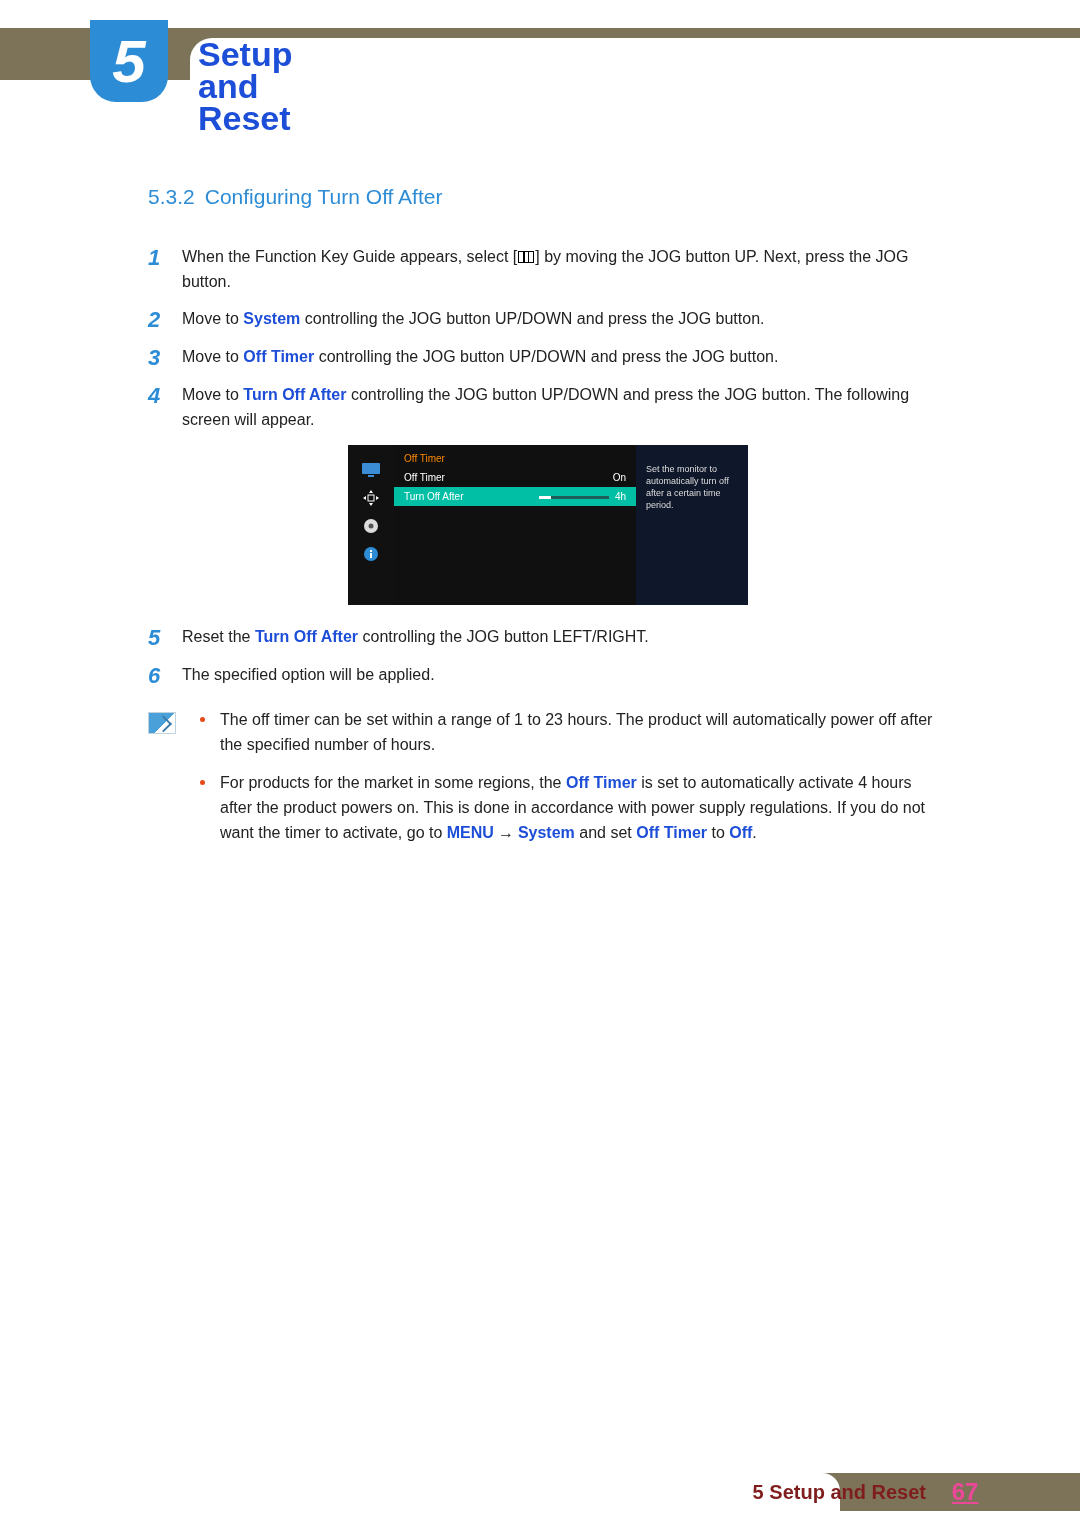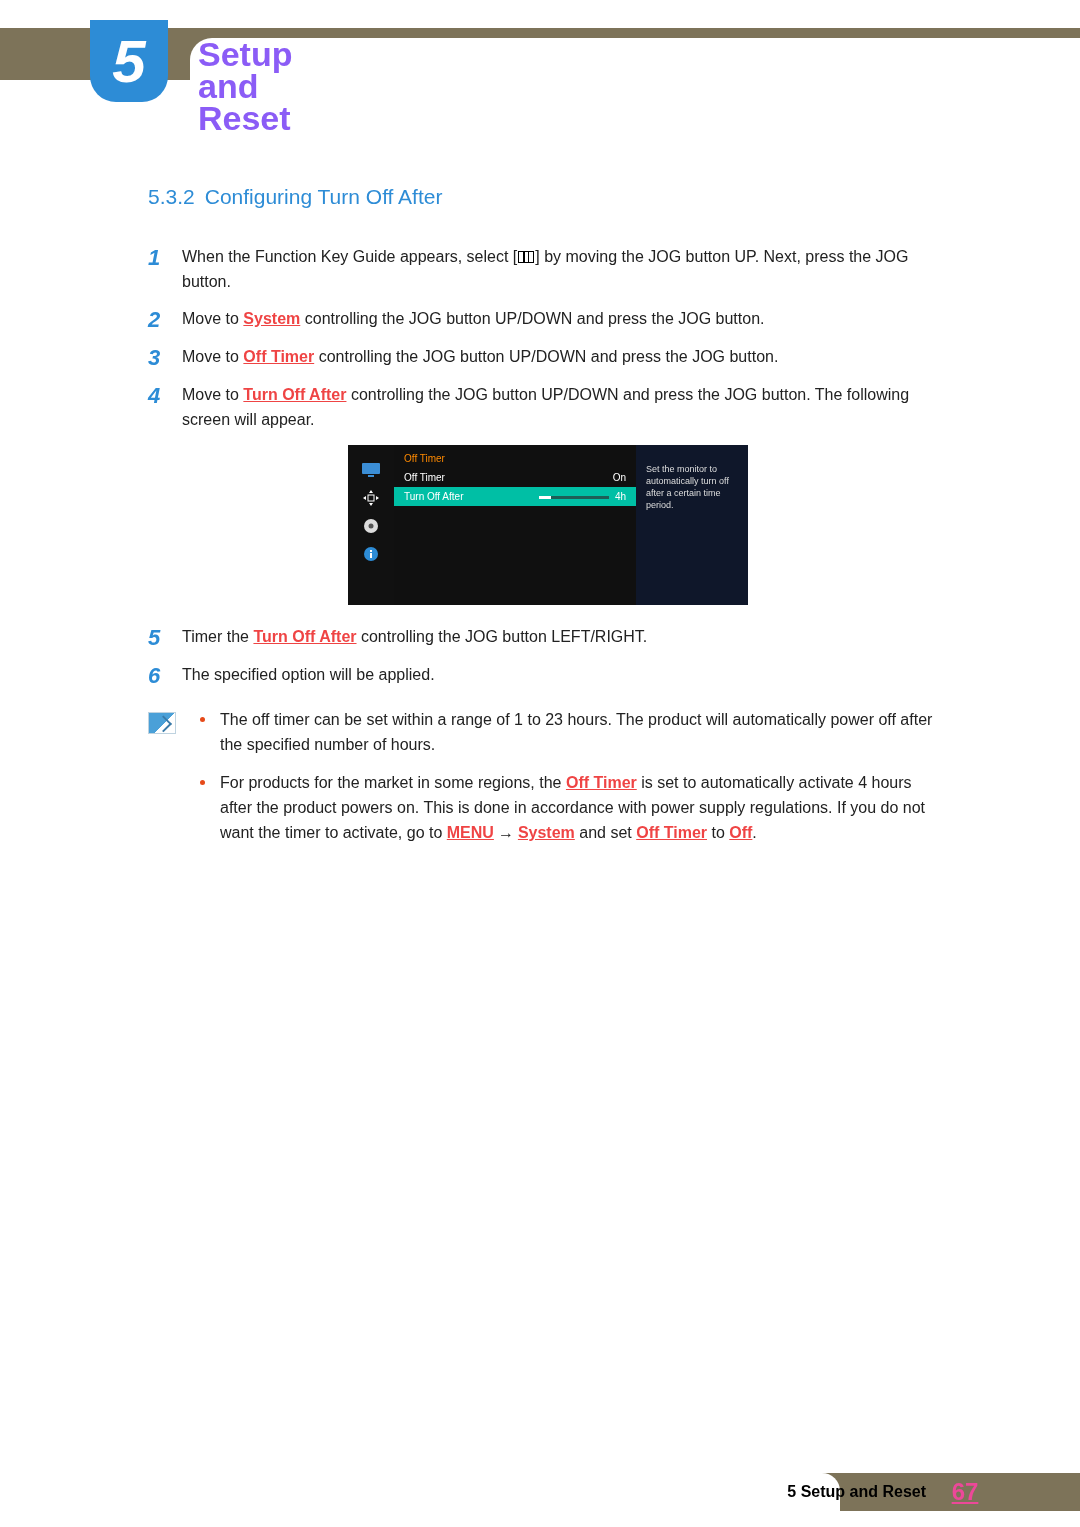--- a/index.html
+++ b/index.html
@@ -36,21 +36,21 @@
     align-items: center;
     justify-content: center;
     z-index: 2;
   }
   .chapter-title {
     position: absolute;
     top: 38px;
     left: 190px;
     font-size: 34px;
     font-weight: bold;
-    color: #8b5cf6;
+    color: #1d4ed8;
     background: #fff;
     padding: 0 720px 0 8px;
     border-top-left-radius: 22px;
     height: 44px;
     line-height: 32px;
     z-index: 1;
   }
   .content {
     position: absolute;
     top: 185px;
@@ -74,21 +74,21 @@
   .step-num {
     color: #2d8cd6;
     font-style: italic;
     font-size: 22px;
     font-weight: bold;
     width: 34px;
     flex-shrink: 0;
     line-height: 1.2;
   }
   .step-body { flex: 1; }
-  .red { color: #ef4444; font-weight: bold; text-decoration: underline; }
+  .red { color: #1d4ed8; font-weight: bold; }
   .menu-icon-inline {
     display: inline-block;
     border: 1.5px solid #000;
     width: 16px; height: 12px;
     position: relative;
     vertical-align: -1px;
     margin: 0 1px;
   }
   .menu-icon-inline::before, .menu-icon-inline::after {
     content: "";
@@ -178,21 +178,21 @@
   .arrow { display:inline-block; margin:0 4px; }
 
   .footer {
     position: absolute;
     bottom: 18px;
     right: 90px;
     display: flex;
     align-items: center;
     gap: 14px;
   }
-  .footer-label { color: #000000; font-weight: bold; font-size: 16px; }
+  .footer-label { color: #7f1d1d; font-weight: bold; font-size: 20px; }
   .footer-page {
     color: #ec4899;
     font-weight: bold;
     font-size: 24px;
     width: 50px; height: 34px;
     display:flex; align-items:center; justify-content:center;text-decoration:underline;
   }
   .footer-band {
     position:absolute; bottom:16px; left:0; right:0; height:38px;
     background:#7d7359; z-index:-1;
@@ -284,21 +284,21 @@
         </div>
       </div>
       <div class="osd-right">Set the monitor to automatically turn off after a certain time period.</div>
     </div>
   </div>
 
   <ol class="step-list">
     <li class="step">
       <span class="step-num">5</span>
       <span class="step-body">
-        <span>Timer the </span><span class="red">Turn Off After</span><span> controlling the JOG button LEFT/RIGHT.</span>
+        <span>Reset the </span><span class="red">Turn Off After</span><span> controlling the JOG button LEFT/RIGHT.</span>
       </span>
     </li>
     <li class="step">
       <span class="step-num">6</span>
       <span class="step-body">The specified option will be applied.</span>
     </li>
   </ol>
 
   <div class="note-block">
     <div class="note-icon"></div>

